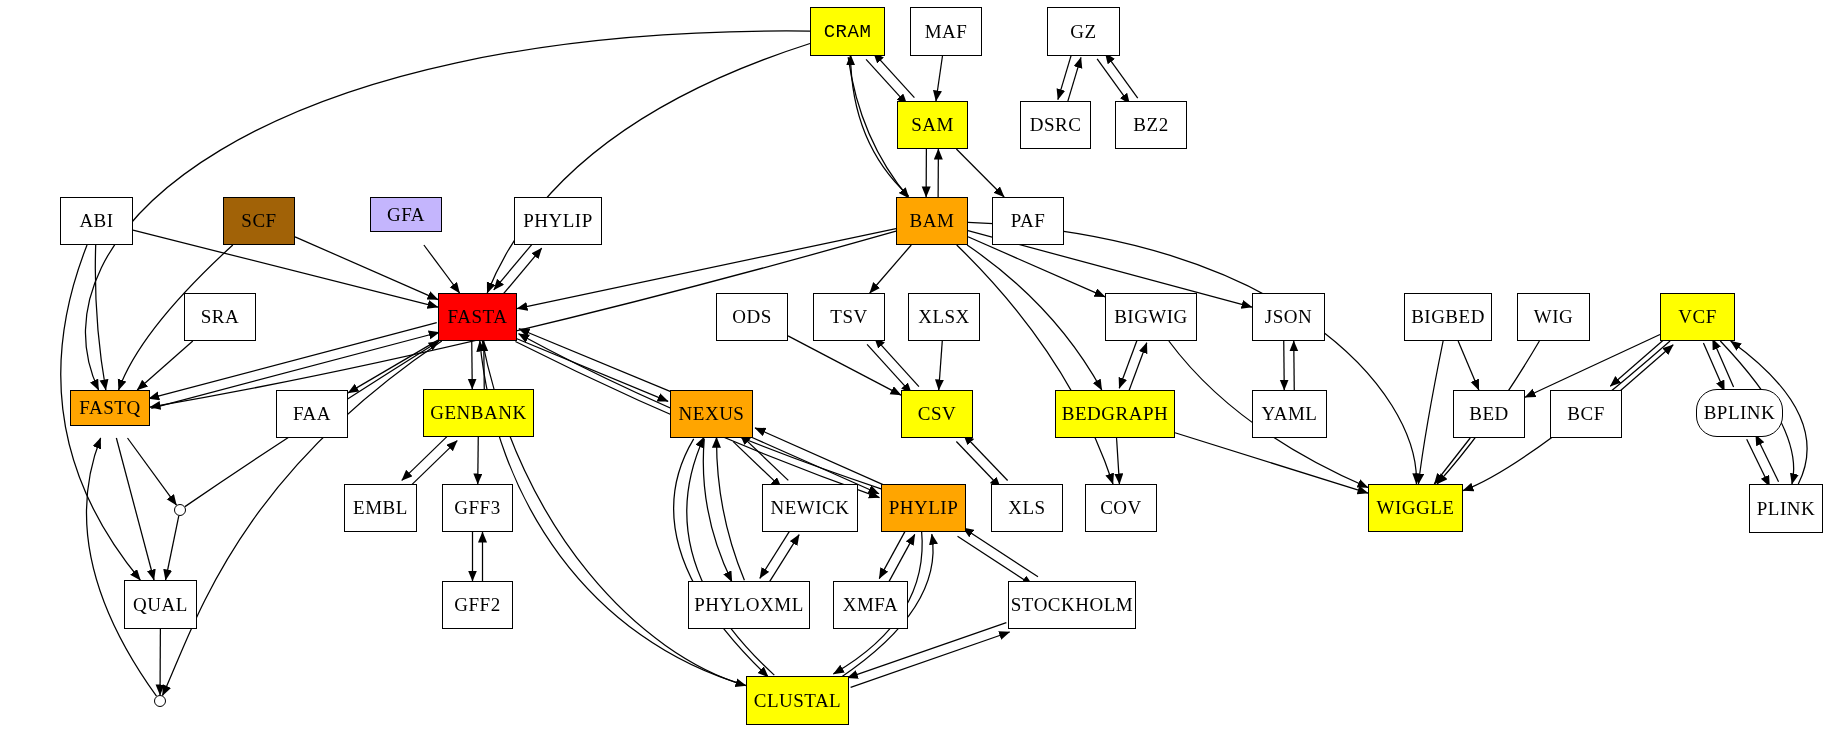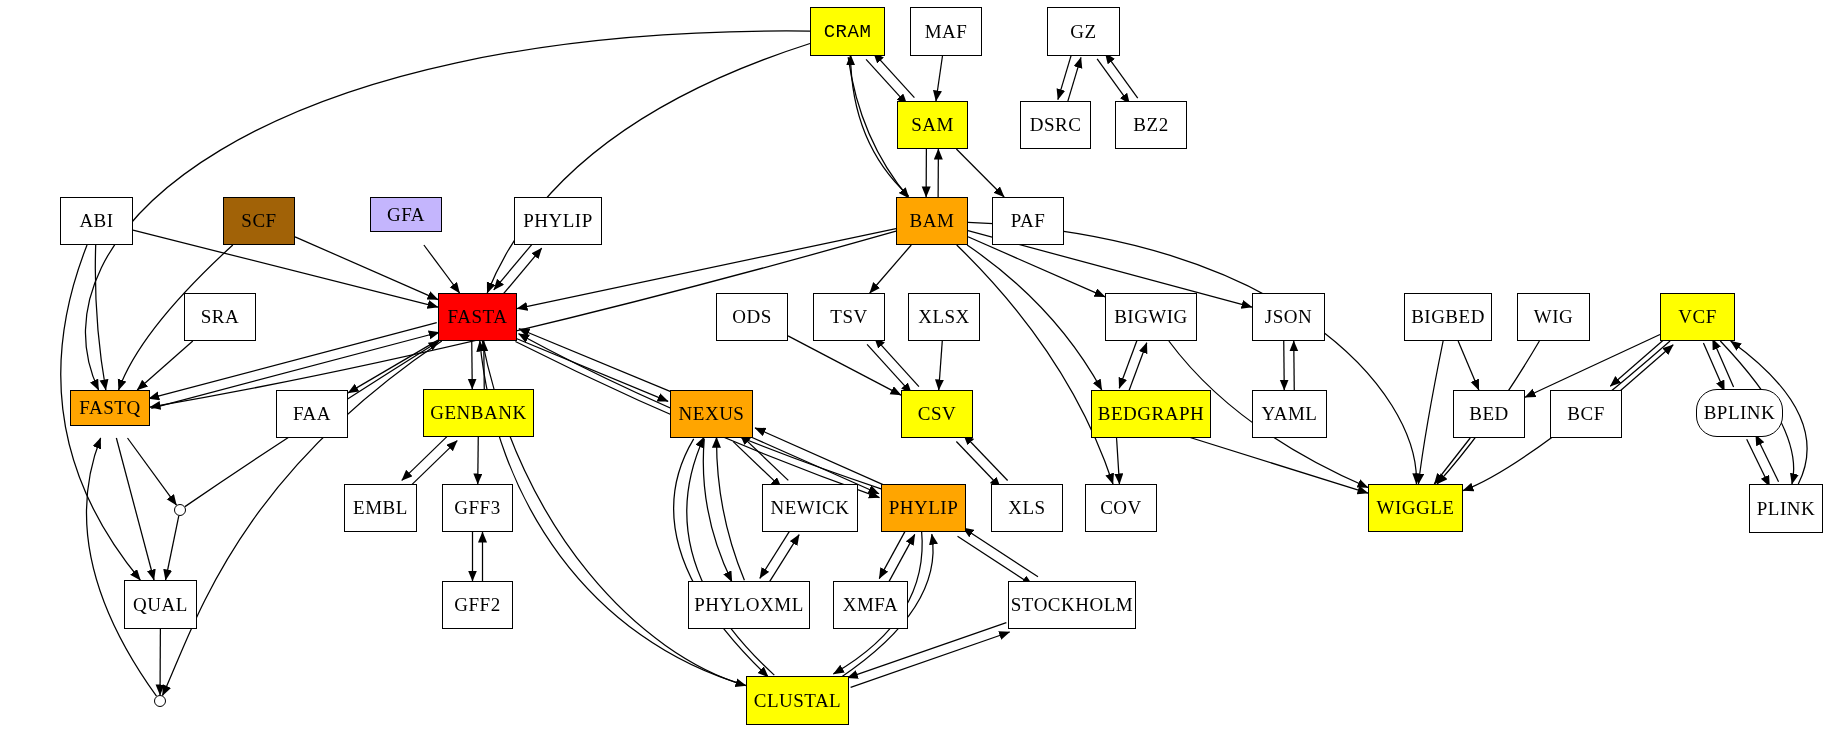--- a/index.html
+++ b/index.html
@@ -146,21 +146,21 @@
       <div class="node" style="left: 1105px; top: 293px; width: 92px; height: 48px; background: rgb(255, 255, 255);">BIGWIG</div>
       <div class="node" style="left: 1252px; top: 293px; width: 73px; height: 48px; background: rgb(255, 255, 255);">JSON</div>
       <div class="node" style="left: 1404px; top: 293px; width: 88px; height: 48px; background: rgb(255, 255, 255);">BIGBED</div>
       <div class="node" style="left: 1517px; top: 293px; width: 73px; height: 48px; background: rgb(255, 255, 255);">WIG</div>
       <div class="node" style="left: 1660px; top: 293px; width: 75px; height: 48px; background: rgb(255, 255, 0);">VCF</div>
       <div class="node" style="left: 70px; top: 390px; width: 80px; height: 36px; background: rgb(255, 165, 0);">FASTQ</div>
       <div class="node" style="left: 276px; top: 390px; width: 72px; height: 48px; background: rgb(255, 255, 255);">FAA</div>
       <div class="node" style="left: 423px; top: 389px; width: 111px; height: 48px; background: rgb(255, 255, 0);">GENBANK</div>
       <div class="node" style="left: 670px; top: 390px; width: 83px; height: 48px; background: rgb(255, 165, 0);">NEXUS</div>
       <div class="node" style="left: 901px; top: 390px; width: 72px; height: 48px; background: rgb(255, 255, 0);">CSV</div>
-      <div class="node" style="left: 1055px; top: 390px; width: 120px; height: 48px; background: rgb(255, 255, 0); margin-left: 36px;">BEDGRAPH</div>
+      <div class="node" style="left: 1055px; top: 390px; width: 120px; height: 48px; background: rgb(255, 255, 0);">BEDGRAPH</div>
       <div class="node" style="left: 1252px; top: 390px; width: 75px; height: 48px; background: rgb(255, 255, 255);">YAML</div>
       <div class="node" style="left: 1453px; top: 390px; width: 72px; height: 48px; background: rgb(255, 255, 255);">BED</div>
       <div class="node" style="left: 1550px; top: 390px; width: 72px; height: 48px; background: rgb(255, 255, 255);">BCF</div>
       <div class="node" style="left: 1696px; top: 389px; width: 87px; height: 48px; background: rgb(255, 255, 255); border-radius: 21px;">BPLINK</div>
       <div class="node" style="left: 344px; top: 484px; width: 73px; height: 48px; background: rgb(255, 255, 255);">EMBL</div>
       <div class="node" style="left: 442px; top: 484px; width: 71px; height: 48px; background: rgb(255, 255, 255);">GFF3</div>
       <div class="node" style="left: 762px; top: 484px; width: 96px; height: 48px; background: rgb(255, 255, 255);">NEWICK</div>
       <div class="node" style="left: 881px; top: 484px; width: 85px; height: 48px; background: rgb(255, 165, 0);">PHYLIP</div>
       <div class="node" style="left: 991px; top: 484px; width: 72px; height: 48px; background: rgb(255, 255, 255);">XLS</div>
       <div class="node" style="left: 1085px; top: 484px; width: 72px; height: 48px; background: rgb(255, 255, 255);">COV</div>

